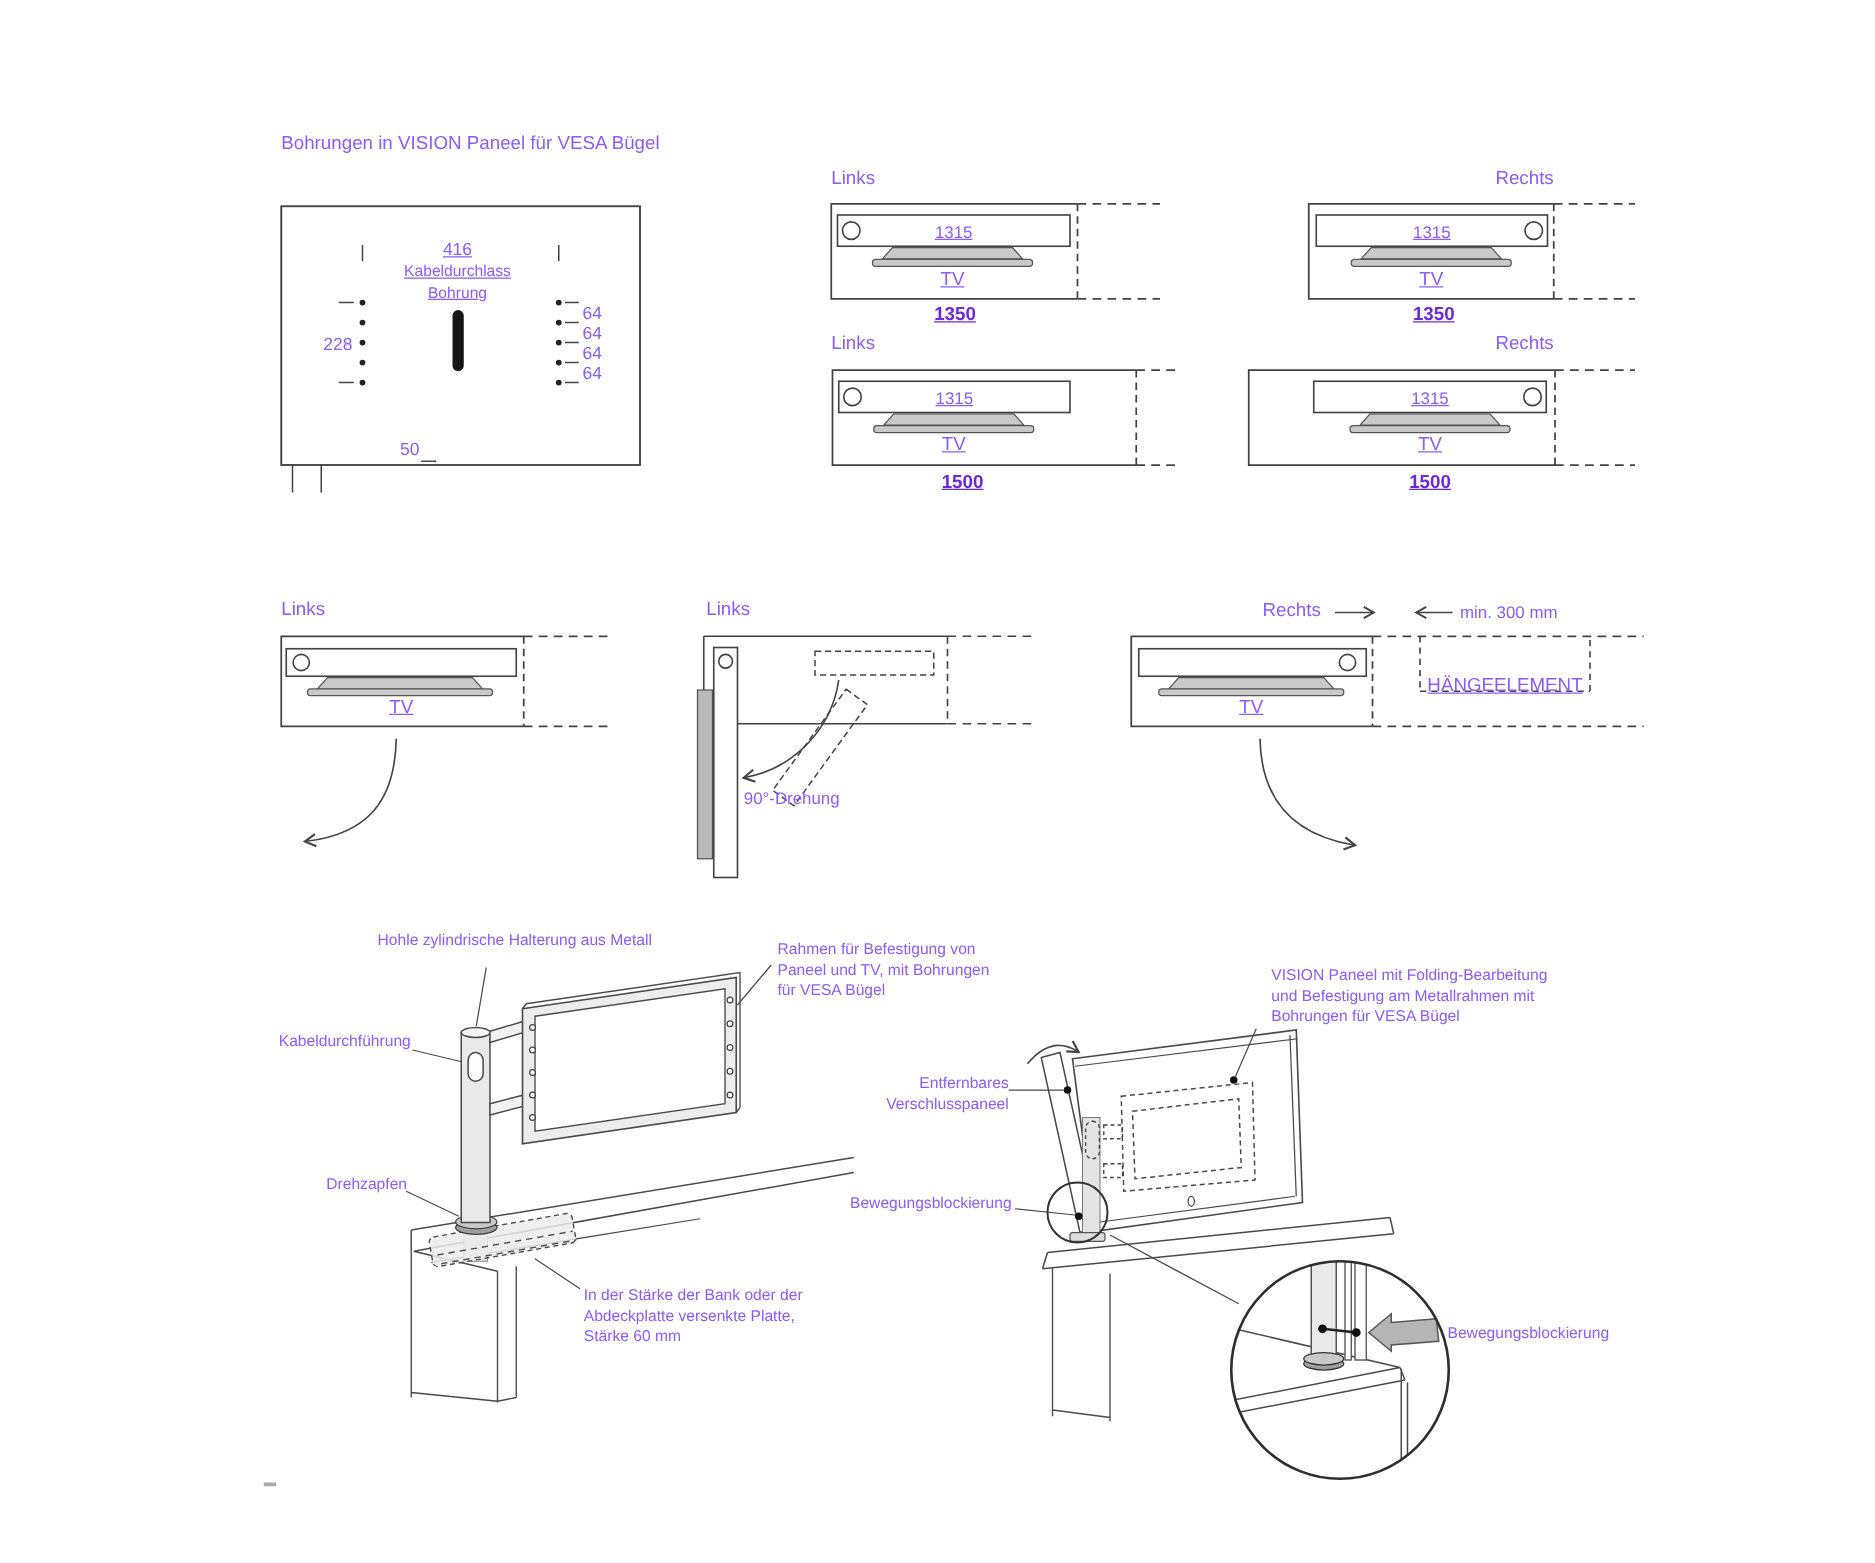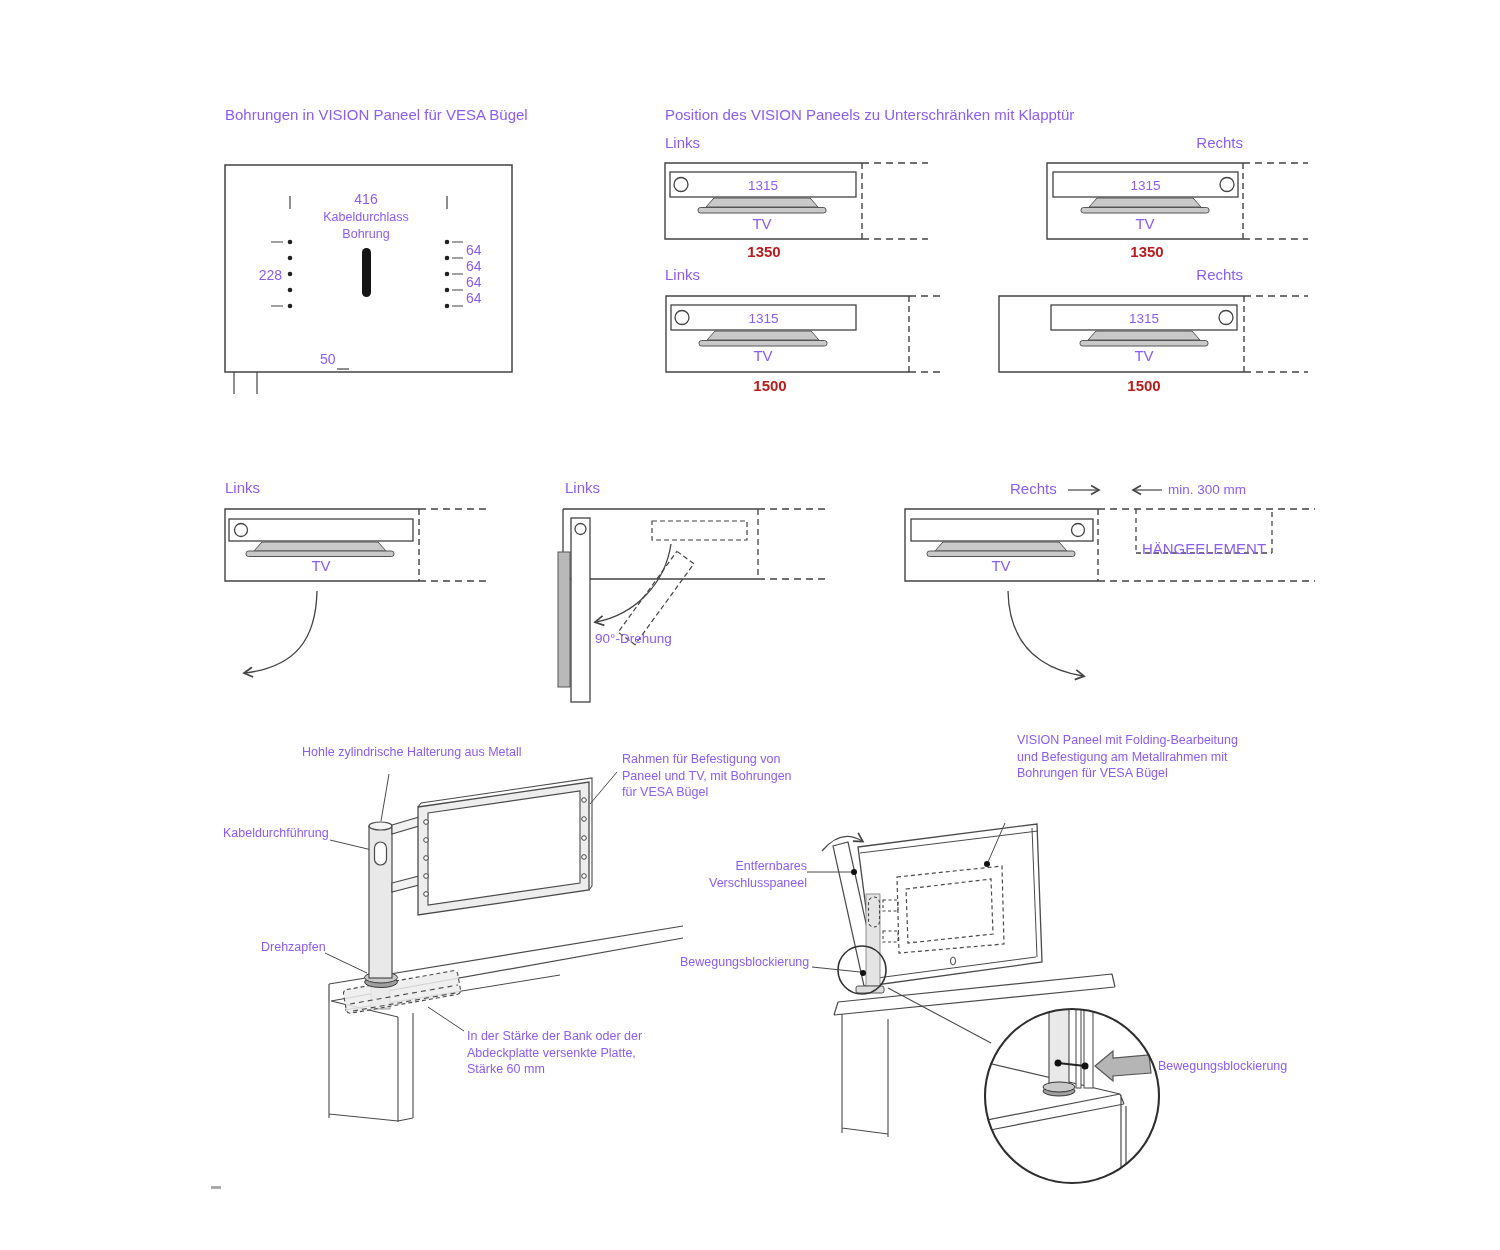--- a/index.html
+++ b/index.html
@@ -4,22 +4,22 @@
 <style>
   html,body{margin:0;padding:0;background:#fff;}
   #stage{position:relative;width:1500px;height:1250px;background:#ffffff;overflow:hidden;
          font-family:"Liberation Sans",sans-serif;}
   #art{position:absolute;left:0;top:0;}
   .lbl{position:absolute;font:12.5px/1.3 "Liberation Sans",sans-serif;color:#8b5cf6;white-space:pre-line;}
   .s15{font-size:15px;line-height:1.25;}
   .s14{font-size:14px;}
   .s13{font-size:13.5px;}
   .s125{font-size:12.5px;line-height:1.32;}
-  .b{font-weight:bold;color:#b91c1c;}
-  .ctr{text-align:center;}
+  .b{font-weight:bold;color:#6d28d9;}
+  .ctr{text-align:center;text-decoration:underline;}
   .rt{text-align:right;}
 </style>
 </head>
 <body>
 
 <div id="stage">
 
 <svg id="art" width="1500" height="1250" viewBox="0 0 1500 1250">
   <defs>
     <marker id="vh" viewBox="0 0 12 12" refX="9" refY="6" markerWidth="10" markerHeight="10" orient="auto">
@@ -228,21 +228,20 @@
 <div class="lbl s14 ctr" style="left:340px;top:190px;width:52px;">416</div>
 <div class="lbl s125 ctr" style="left:308px;top:209px;width:116px;">Kabeldurchlass
 Bohrung</div>
 <div class="lbl s14 rt" style="left:246px;top:266px;width:36px;">228</div>
 <div class="lbl s14" style="left:466px;top:241px;">64</div>
 <div class="lbl s14" style="left:466px;top:257px;">64</div>
 <div class="lbl s14" style="left:466px;top:273px;">64</div>
 <div class="lbl s14" style="left:466px;top:289px;">64</div>
 <div class="lbl s14" style="left:320px;top:350px;">50</div>
 
-<div class="lbl s15" style="left:665px;top:106px;">Position des VISION Paneels zu Unterschränken mit Klapptür</div>
 
 <div class="lbl s15" style="left:665px;top:134px;">Links</div>
 <div class="lbl s15 rt" style="left:1179px;top:134px;width:64px;">Rechts</div>
 <div class="lbl s13 ctr" style="left:670px;top:177px;width:186px;">1315</div>
 <div class="lbl s13 ctr" style="left:1053px;top:177px;width:185px;">1315</div>
 <div class="lbl s15 ctr" style="left:712px;top:215px;width:100px;">TV</div>
 <div class="lbl s15 ctr" style="left:1095px;top:215px;width:100px;">TV</div>
 <div class="lbl s15 b ctr" style="left:694px;top:243px;width:140px;">1350</div>
 <div class="lbl s15 b ctr" style="left:1077px;top:243px;width:140px;">1350</div>
 
@@ -269,21 +268,21 @@
 <div class="lbl s125" style="left:302px;top:744px;">Hohle zylindrische Halterung aus Metall</div>
 <div class="lbl s125" style="left:223px;top:825px;">Kabeldurchführung</div>
 <div class="lbl s125" style="left:261px;top:939px;">Drehzapfen</div>
 <div class="lbl s125" style="left:622px;top:751px;">Rahmen für Befestigung von
 Paneel und TV, mit Bohrungen
 für VESA Bügel</div>
 <div class="lbl s125" style="left:467px;top:1028px;">In der Stärke der Bank oder der
 Abdeckplatte versenkte Platte,
 Stärke 60 mm</div>
 
-<div class="lbl s125" style="left:1017px;top:732px;">VISION Paneel mit Folding-Bearbeitung
+<div class="lbl s125" style="left:1017px;top:772px;">VISION Paneel mit Folding-Bearbeitung
 und Befestigung am Metallrahmen mit
 Bohrungen für VESA Bügel</div>
 <div class="lbl s125 rt" style="left:683px;top:858px;width:124px;">Entfernbares
 Verschlusspaneel</div>
 <div class="lbl s125" style="left:680px;top:954px;">Bewegungsblockierung</div>
 <div class="lbl s125" style="left:1158px;top:1058px;">Bewegungsblockierung</div>
 
 </div>
 
 </body></html>

